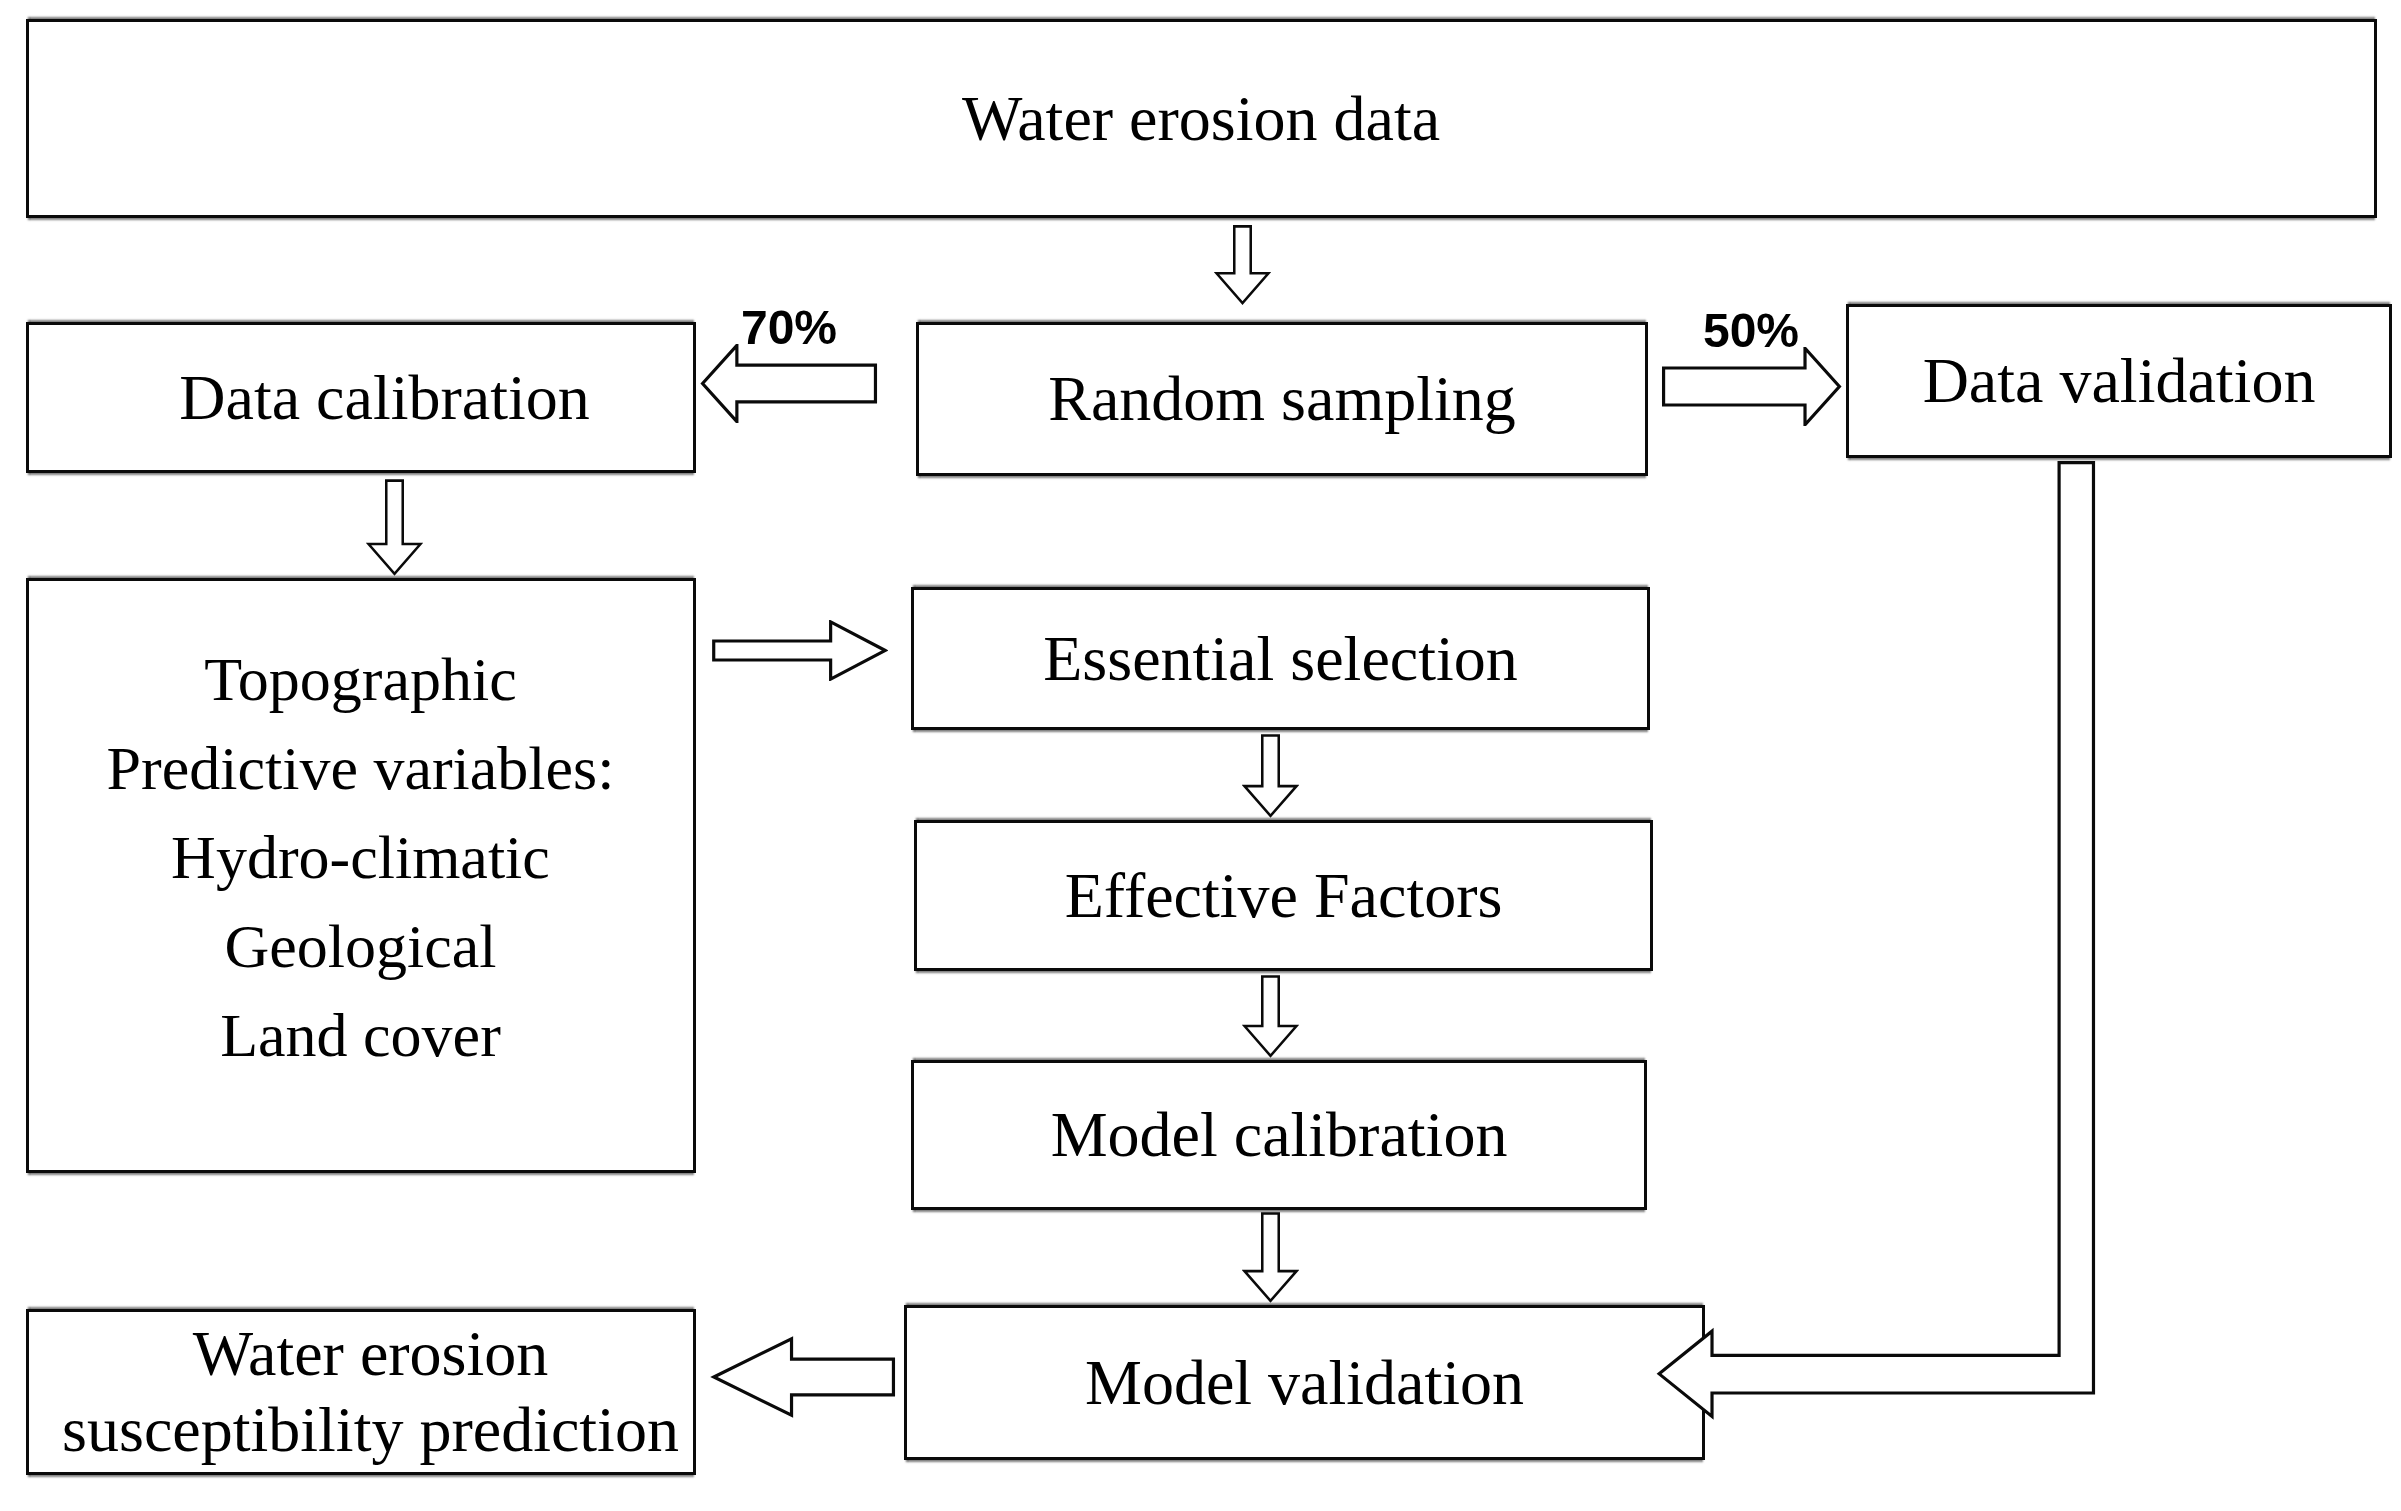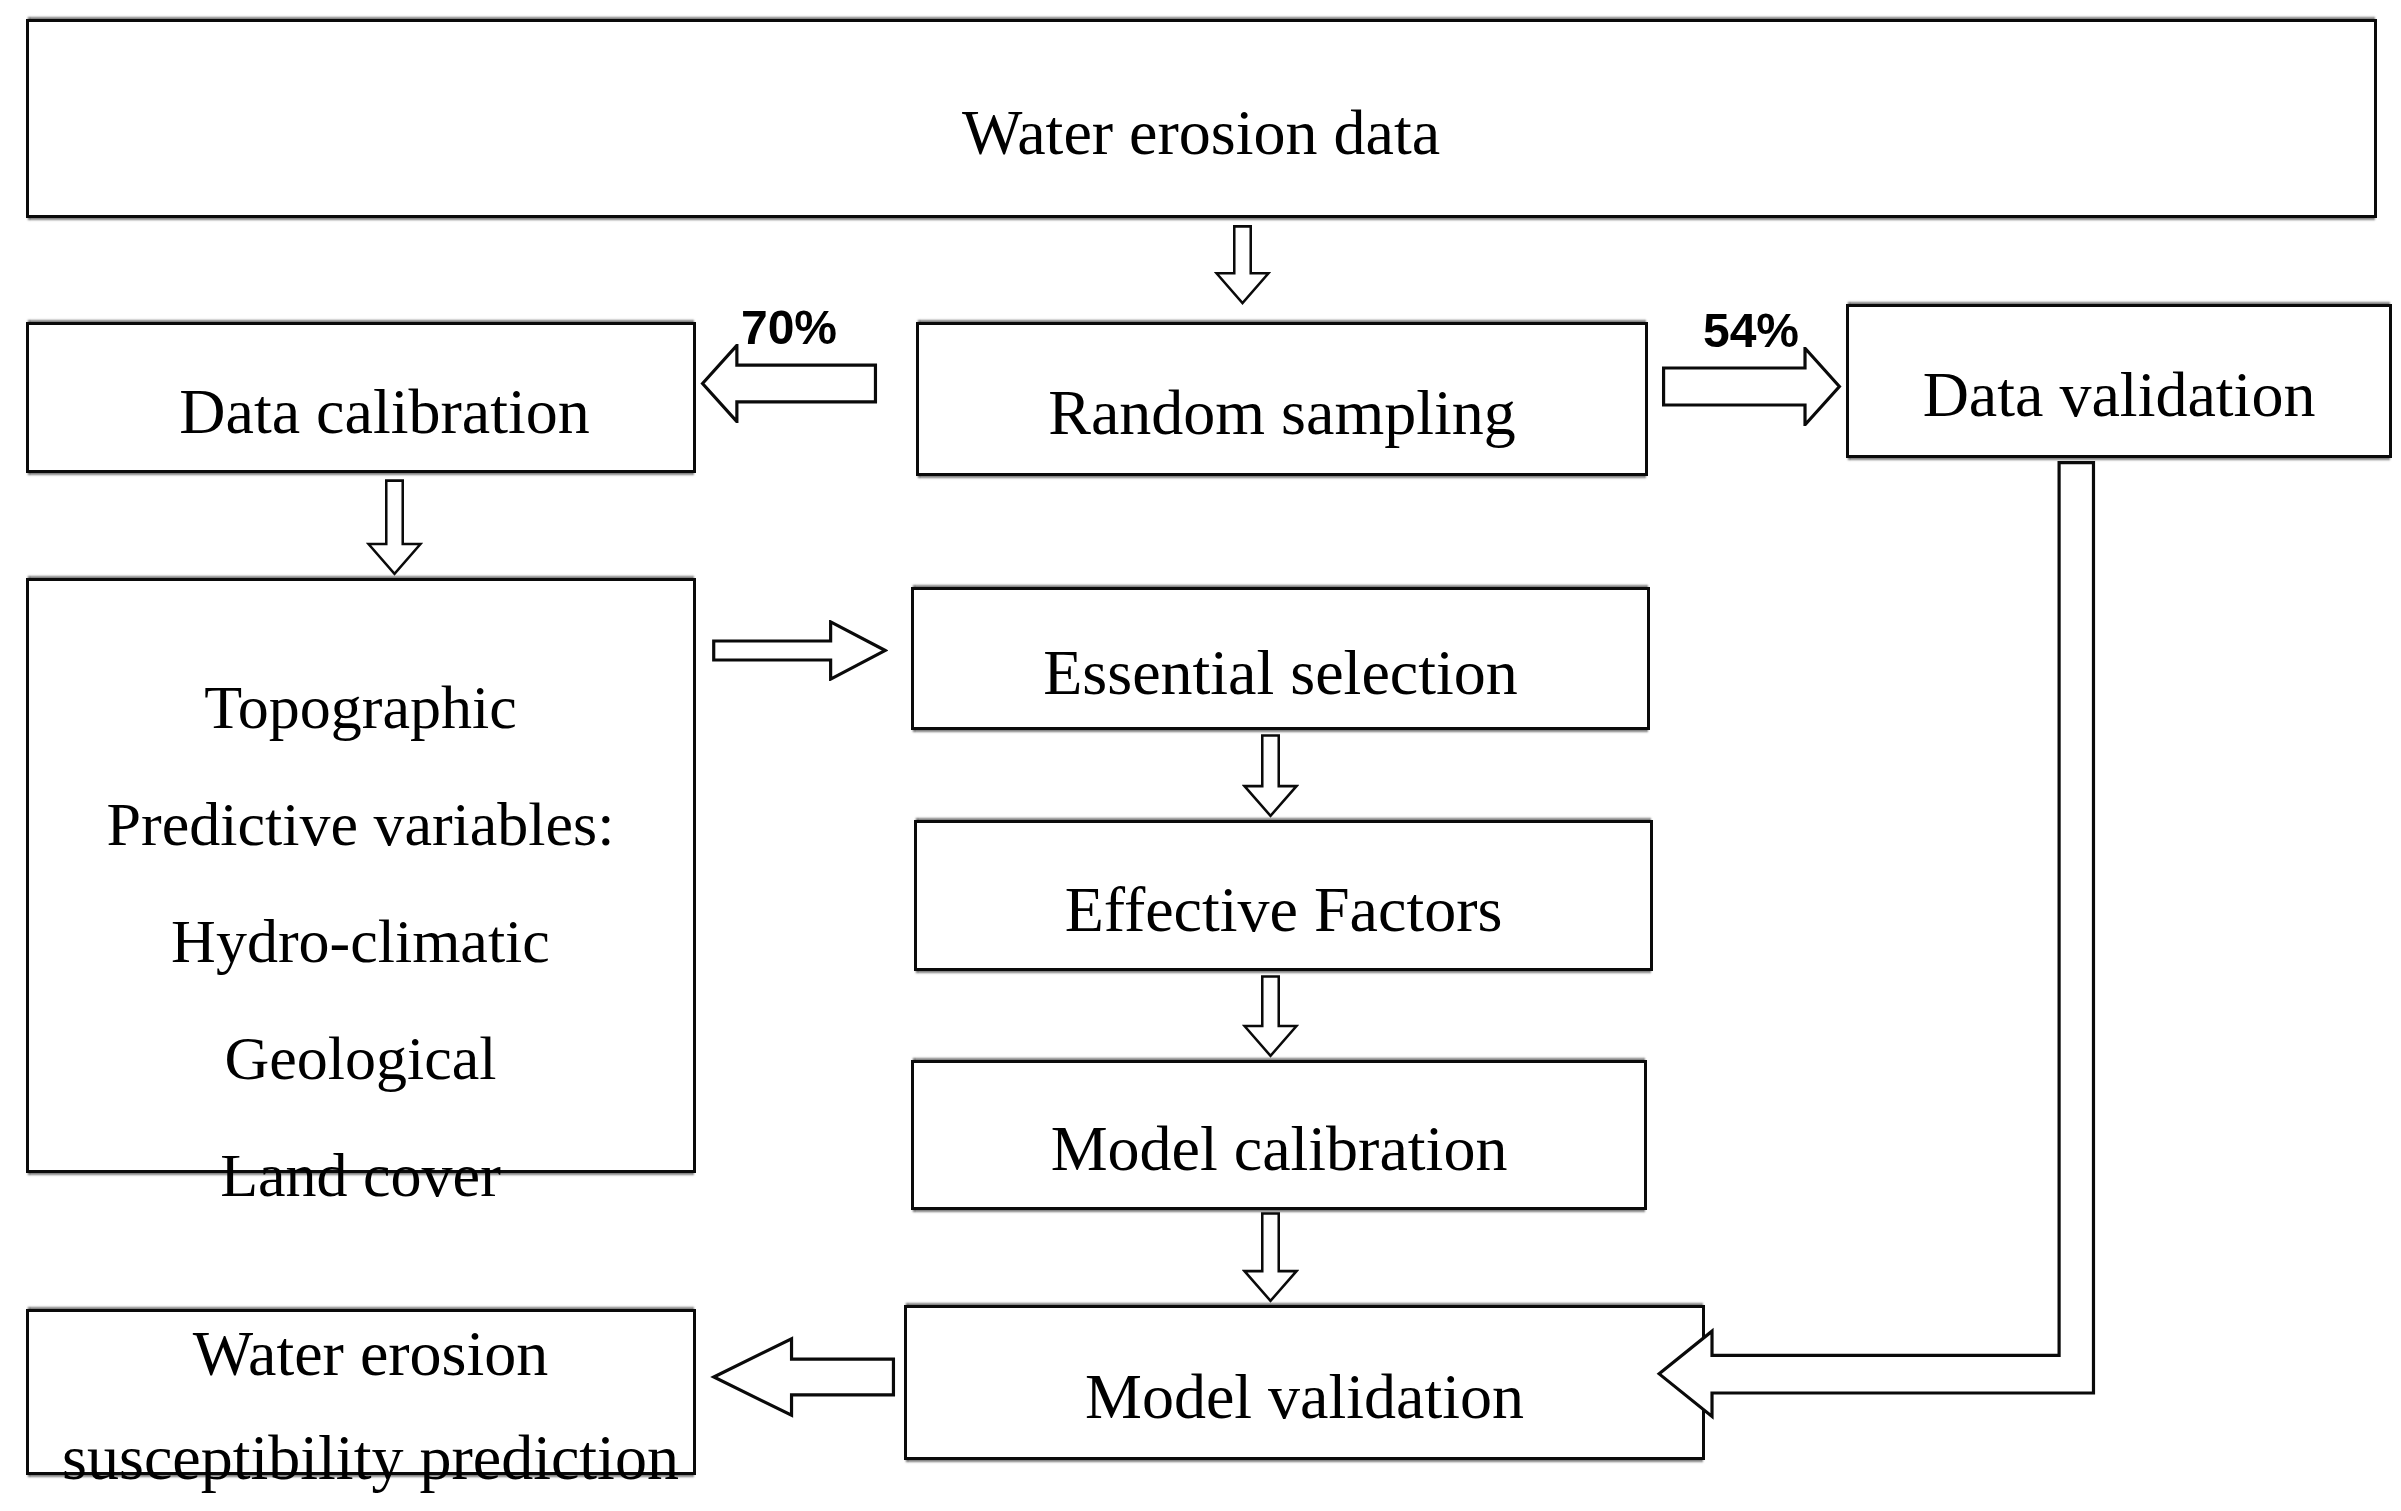--- a/index.html
+++ b/index.html
@@ -23,21 +23,21 @@
     box-sizing: border-box;
     display: flex;
     flex-direction: column;
     align-items: center;
     justify-content: center;
     text-align: center;
     font-size: 64px;
     line-height: 1.15;
     box-shadow: 0 3.8px 1.9px -1.9px rgba(70,70,70,0.75), 0 -3.8px 1.9px -1.9px rgba(70,70,70,0.75);
   }
-  .box .lbl { display: block; margin-top: 28px; }
+  .box .lbl { display: block; }
   .multiline { line-height: 76px; padding-left: 20px; }
   #predictive-box {
     justify-content: flex-start;
     padding-top: 54px;
     font-size: 62px;
     line-height: 89px;
   }
   .arrow-svg {
     position: absolute;
     display: block;
@@ -80,21 +80,21 @@
 
   <div class="box" style="left:1846px; top:304px; width:546px; height:154px;">
     <span class="lbl">Data validation</span>
   </div>
 
   <div class="pct" style="left:706px; top:304px;">70%</div>
   <svg class="arrow-svg" style="left:700px; top:344px;" width="178" height="79" viewBox="0 0 280 124">
     <polygon class="arrow-shape" stroke-width="5" points="4,62 58,2 58,33 276,33 276,91 58,91 58,122"></polygon>
   </svg>
 
-  <div class="pct" style="left:1668px; top:307px;">54%</div>
+  <div class="pct" style="left:1668px; top:307px;">50%</div>
   <svg class="arrow-svg" style="left:1661px; top:347px;" width="181" height="79" viewBox="0 0 284 124">
     <polygon class="arrow-shape" stroke-width="5" points="280,62 226,2 226,33 4,33 4,91 226,91 226,122"></polygon>
   </svg>
 
   <svg class="arrow-svg" style="left:366px; top:479px;" width="57" height="97" viewBox="0 0 90 152">
     <polygon class="arrow-shape" stroke-width="4" points="32,2 58,2 58,102 86,102 45,149 4,102 32,102"></polygon>
   </svg>
 
   <div class="box" id="predictive-box" style="left:25.5px; top:578px; width:670px; height:595px;">
     <span class="lbl">Topographic</span>

